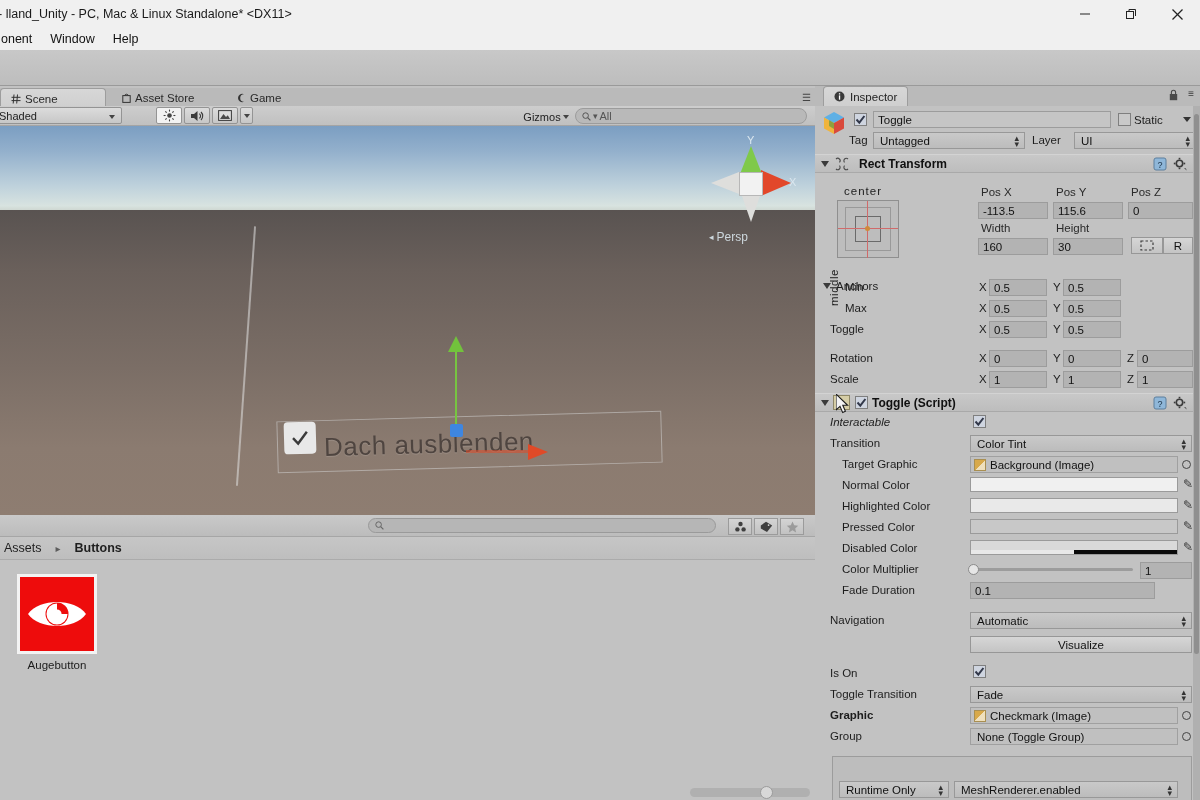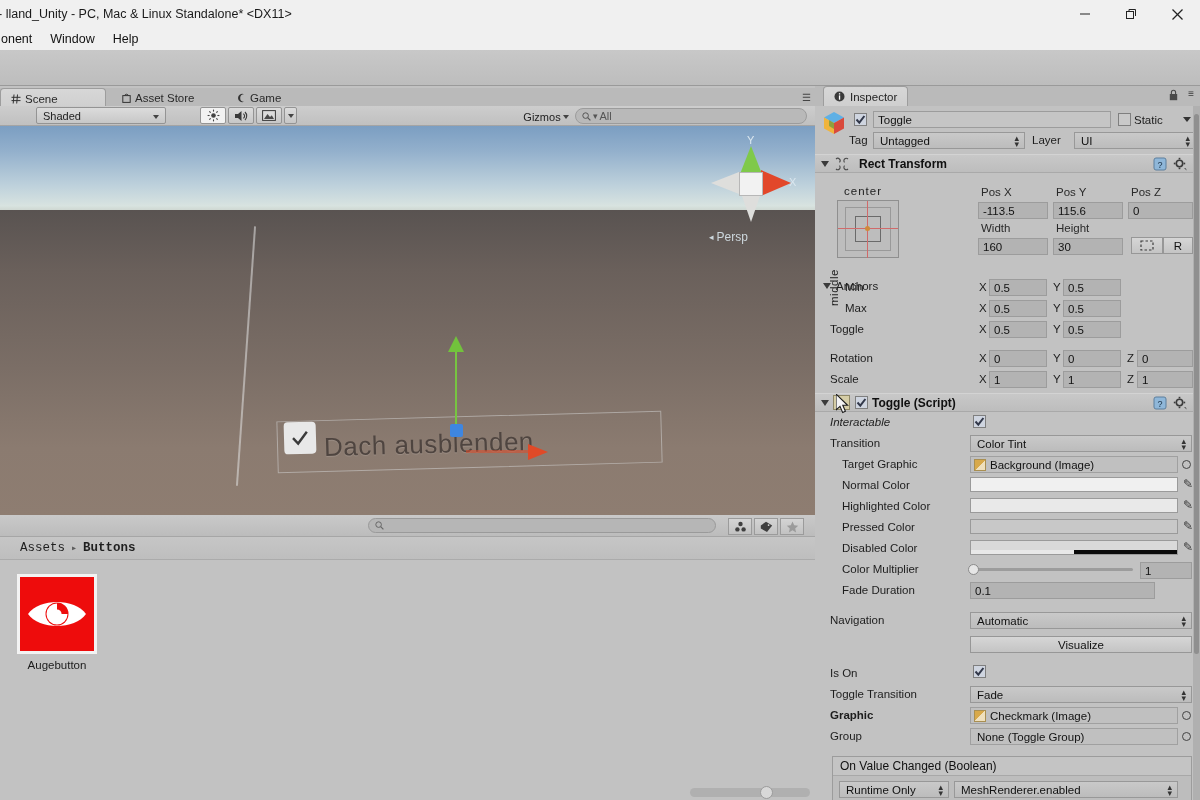--- a/index.html
+++ b/index.html
@@ -106,21 +106,21 @@
   }
   .vtab.active {
     background: linear-gradient(#d7d7d7,#cfcfcf);
     border-top-left-radius: 4px; border-top-right-radius: 4px;
     border: 1px solid #9d9d9d; border-bottom: none;
   }
   #scene-toolbar {
     position: absolute; left: 0; top: 106px; width: 815px; height: 20px;
     background: linear-gradient(#cdcdcd,#c0c0c0);
     border-bottom: 1px solid #a4a4a4;
-    display: flex; align-items: center; padding-left: 44px;
+    display: flex; align-items: center;
   }
   .st-ctl {
     height: 17px; border: 1px solid #949494; background: linear-gradient(#dcdcdc,#c7c7c7);
     border-radius: 2px; display: flex; align-items: center; justify-content: center;
     font-size: 11px; color: #222; margin-right: 2px;
   }
   .st-shaded { width: 130px; justify-content: flex-start; padding-left: 6px; position: relative; margin-left: -8px;}
   .st-shaded .caret2 {
     position: absolute; right: 6px; top: 7px; width: 0; height: 0;
     border-left: 3px solid transparent; border-right: 3px solid transparent;
@@ -250,22 +250,22 @@
   }
   .proj-icon-btn {
     position: absolute; top: 518px; width: 24px; height: 17px;
     background: linear-gradient(#d4d4d4,#c2c2c2); border: 1px solid #9b9b9b;
     display: flex; align-items: center; justify-content: center;
   }
   #breadcrumb {
     position: absolute; left: 0; top: 537px; width: 815px; height: 23px;
     background: linear-gradient(#c6c6c6,#bebebe);
     border-bottom: 1px solid #ababab;
-    display: flex; align-items: center; gap: 6px; padding-left: 20px;
-    font-size: 12.5px; color: #1f1f1f; font-family: Liberation Mono, monospace;
+    display: flex; align-items: center; gap: 14px; padding-left: 4px;
+    font-size: 12.5px; color: #1f1f1f;
   }
   #breadcrumb .crumb-sep { color: #5c5c5c; font-size: 10px; }
   #breadcrumb .crumb.current { font-weight: bold; }
   #asset-grid {
     position: absolute; left: 0; top: 560px; width: 815px; height: 240px;
     background: #c2c2c2; padding: 14px;
   }
   .asset-item { width: 86px; text-align: center; }
   .asset-thumb {
     width: 80px; height: 80px; background: #ee0c0c;
@@ -920,21 +920,20 @@
     </div>
     <span class="radio-o" style="position:absolute;left:367px;top:605px;"></span>
 
     <span class="lbl-s" style="position:absolute;left:15px;top:624px;">Group</span>
     <div class="obj-field" style="position:absolute;left:155px;top:622px;width:208px;padding-left:6px;">
       <span>None (Toggle Group)</span>
     </div>
     <span class="radio-o" style="position:absolute;left:367px;top:626px;"></span>
 
     <div class="evt-box" style="left:17px;top:650px;width:360px;height:48px;">
-      <div class="evt-title">On Value Changed (Boolean)</div>
       <div style="position:absolute;left:6px;top:24px;display:flex;gap:5px;">
         <div class="popup" style="width:110px;">
           <span>Runtime Only</span>
           <span class="updown">▴<br>▾</span>
         </div>
         <div class="popup" style="width:224px;">
           <span>MeshRenderer.enabled</span>
           <span class="updown">▴<br>▾</span>
         </div>
       </div>

